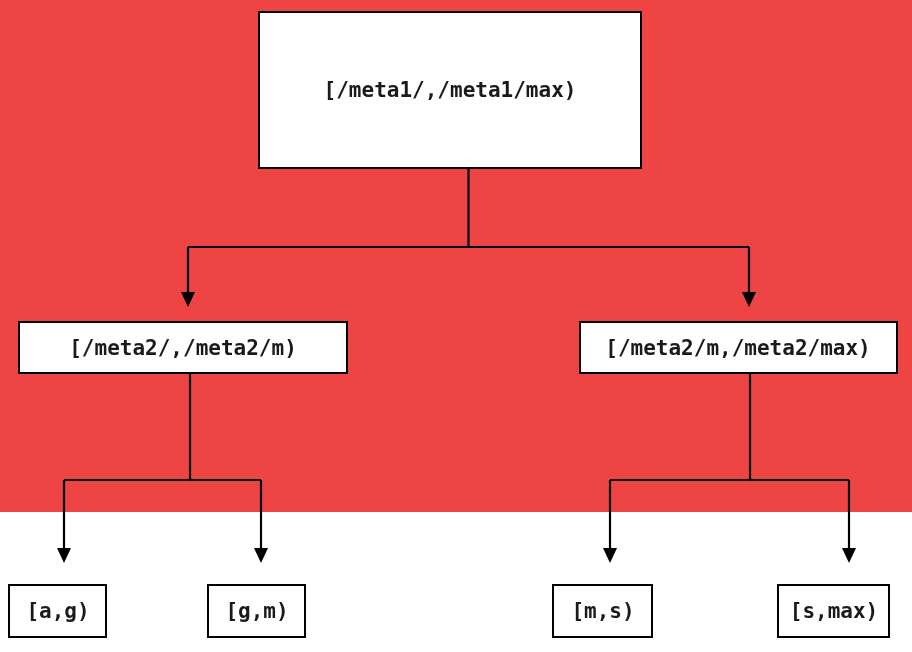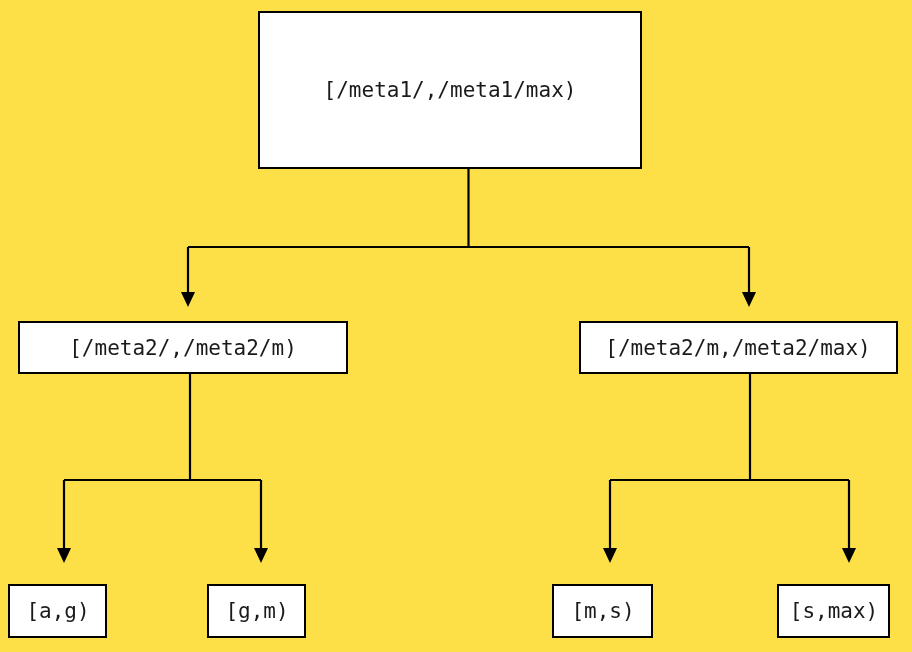--- a/index.html
+++ b/index.html
@@ -10,22 +10,23 @@
   }
   body {
     width: 912px;
     height: 652px;
     font-family: "DejaVu Sans Mono", "Liberation Mono", monospace;
     overflow: hidden;
   }
   #diagram-root {
     position: relative;
     width: 912px;
-    height: 652px;
-    background: #fde047;
+    height: 512px;
+    background: #ef4444;
+    font-weight: bold;
   }
   svg.diagram-canvas {
     display: block;
     width: 912px;
     height: 652px;
   }
   .node-box {
     fill: #ffffff;
     stroke: #000000;
     stroke-width: 2;

